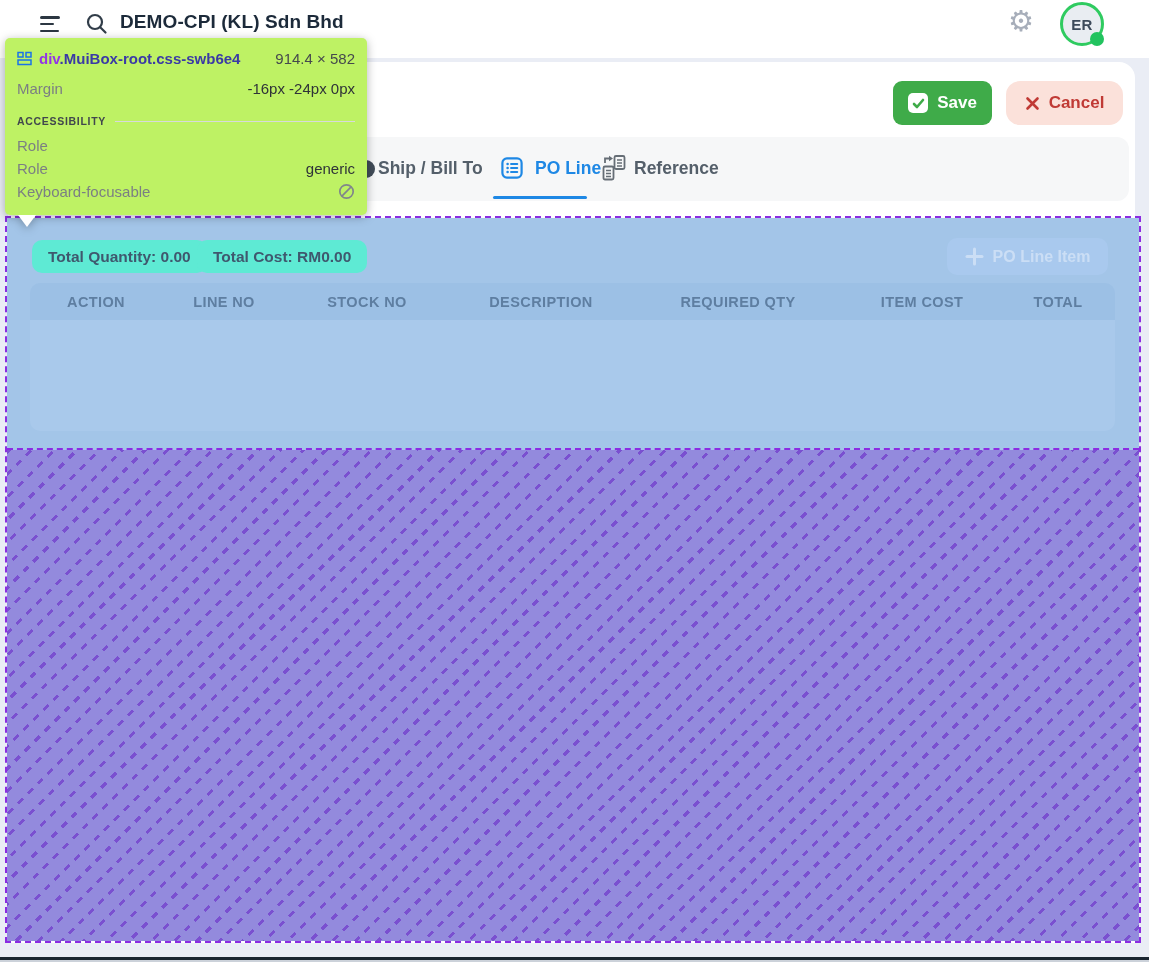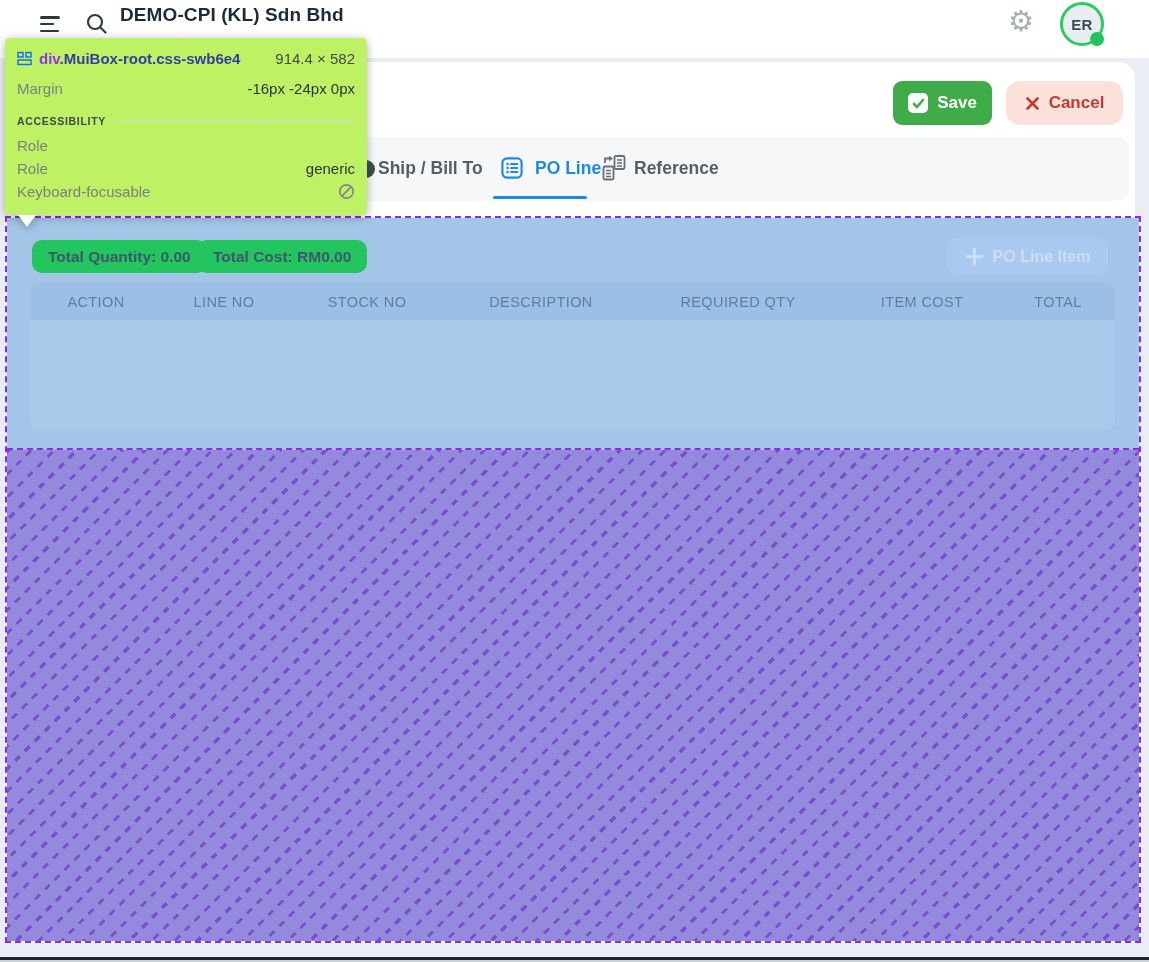--- a/index.html
+++ b/index.html
@@ -10,21 +10,21 @@
     -webkit-font-smoothing:antialiased;
   }
   
   .appbar{position:absolute;left:0;top:0;width:1149px;height:58px;background:#ffffff;z-index:5;}
   .hamburger{position:absolute;left:40px;top:16px;width:22px;height:20px;cursor:pointer;}
   .hamburger span{display:block;height:2.6px;background:#2c3742;border-radius:2px;margin-bottom:4.2px;}
   .hamburger span:nth-child(1){width:20px;}
   .hamburger span:nth-child(2){width:14px;}
   .hamburger span:nth-child(3){width:19px;}
   .searchicon{position:absolute;left:84px;top:11px;}
-  .apptitle{position:absolute;left:120px;top:4px;font-size:19px;font-weight:600;color:#1c2a3a;letter-spacing:.1px;}
+  .apptitle{position:absolute;left:120px;top:11px;font-size:19px;font-weight:600;color:#1c2a3a;letter-spacing:.1px;}
   .gear{position:absolute;left:1008px;top:7px;font-size:29px;color:#a7aeba;line-height:1;cursor:pointer;}
   .avatar{position:absolute;left:1060px;top:2px;width:38px;height:38px;border-radius:50%;
     background:#e9edf2;border:3px solid #2fcb60;display:flex;align-items:center;justify-content:center;cursor:pointer;}
   .avatar .initials{font-size:15px;font-weight:700;color:#3c4a5a;letter-spacing:.3px;}
   .statusdot{position:absolute;right:-3px;bottom:-3px;width:14px;height:14px;border-radius:50%;background:#22c35f;}
   
   .card{position:absolute;left:8px;top:62px;width:1127px;height:881px;background:#ffffff;
     border-radius:16px 16px 0 0;z-index:1;}
   .btn{position:absolute;top:19px;height:44px;border:none;border-radius:9px;display:flex;align-items:center;
     justify-content:center;gap:9px;font-family:inherit;font-size:17px;font-weight:700;cursor:pointer;}
@@ -42,29 +42,29 @@
   .hl-wrap{position:absolute;left:5px;top:216px;width:1136px;height:727px;z-index:10;
     border:2px dashed #8b2be2;box-sizing:border-box;}
   .hl-content{position:relative;width:100%;height:232px;background:#a3c5e8;
     border-bottom:2px dashed #8b2be2;box-sizing:border-box;}
   .hl-margin{position:absolute;left:0;right:0;top:232px;bottom:0;
     background-color:#938add;
     background-image:
       repeating-linear-gradient(45deg,#938add 0 7px,rgba(147,138,221,0) 7px 14px),
       repeating-linear-gradient(135deg,#7a50d0 0 3px,rgba(122,80,208,0) 3px 16px);}
   .chip{position:absolute;top:22px;height:33px;line-height:33px;padding:0 16px;border-radius:10px;
-    background:#22c55e;color:#3f586e;font-size:15.5px;font-weight:600;white-space:nowrap;}
+    background:#5eead4;color:#3f586e;font-size:15.5px;font-weight:600;white-space:nowrap;}
   .chip1{left:25px;} .chip2{left:190px;}
   .add-btn{position:absolute;left:940px;top:20px;width:161px;height:37px;border:none;border-radius:10px;
     background:#a9c9ee;color:#cbdef5;font-family:inherit;font-size:16px;font-weight:700;
     display:flex;align-items:center;justify-content:center;gap:9px;cursor:pointer;}
   .grid-table{position:absolute;left:23px;top:65px;width:1085px;height:148px;border-radius:10px;overflow:hidden;}
   .grid-head{position:relative;height:37px;background:#9cc0e5;}
   .grid-body{height:111px;background:#a9c9eb;}
-  .th{position:absolute;top:50%;transform:translate(-50%,-50%);font-size:14.5px;font-weight:400;
+  .th{position:absolute;top:50%;transform:translate(-50%,-50%);font-size:14.5px;font-weight:700;
     color:#5e7ea1;letter-spacing:.4px;white-space:nowrap;}
   .th1{left:66px;} .th2{left:194px;} .th3{left:337px;} .th4{left:511px;}
   .th5{left:708px;} .th6{left:892px;} .th7{left:1028px;}
   
   .tooltip{position:absolute;left:5px;top:38px;width:362px;box-sizing:border-box;background:#bef264;
     border-radius:5px;padding:9px 12px 12px 12px;z-index:50;
     filter:drop-shadow(0 2px 5px rgba(0,0,0,.30));font-size:15px;color:#2f3338;}
   .tooltip::after{content:"";position:absolute;left:13px;top:100%;width:0;height:0;
     border-left:9px solid transparent;border-right:9px solid transparent;border-top:12px solid #ffffff;}
   .tt-row{display:flex;align-items:center;min-height:23px;}

